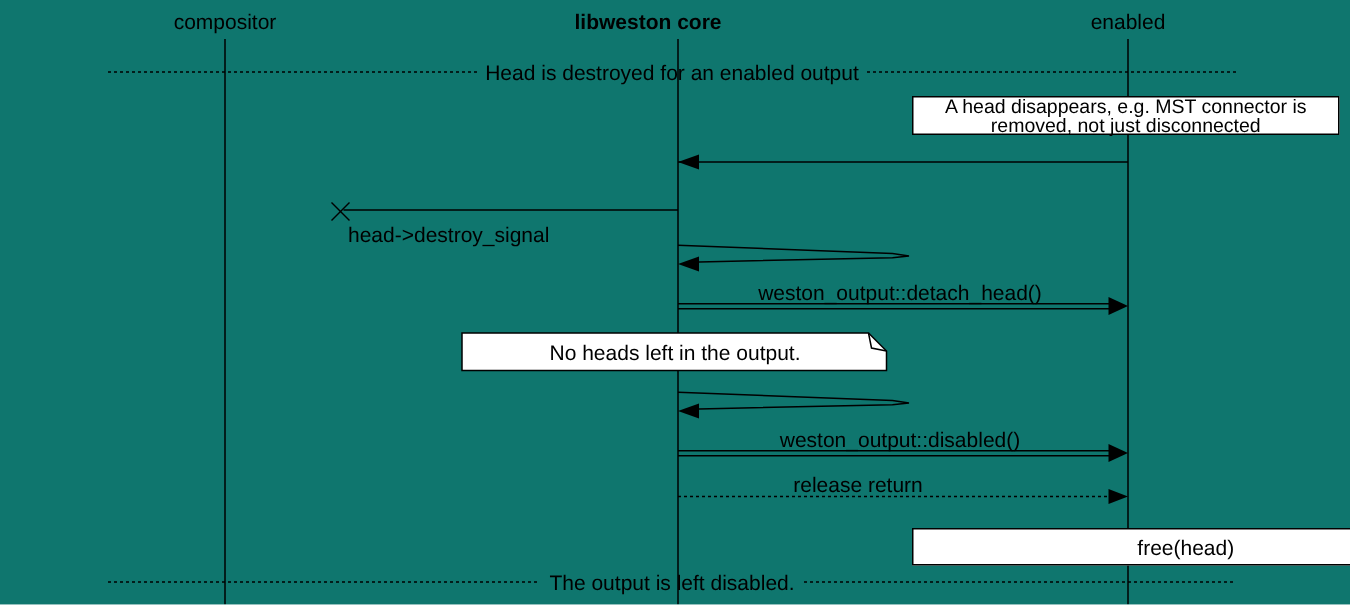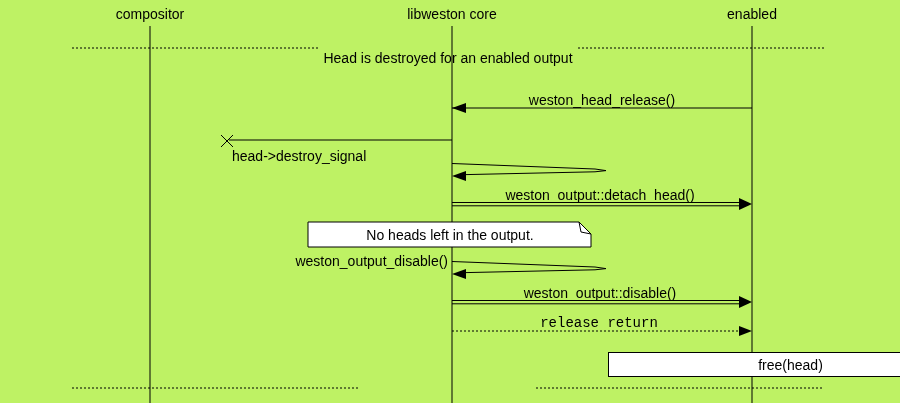--- a/index.html
+++ b/index.html
@@ -1,17 +1,17 @@
 <!DOCTYPE html>
 <html><head>
 <meta charset="utf-8">
 <style>
   html,body{margin:0;padding:0;background:#fff;}
   .diagram{
-    position:relative;width:900px;height:403px;background:#bef264;
+    position:relative;width:900px;height:403px;background:#0f766e;
     font-family:"Liberation Sans",sans-serif;color:#000;overflow:hidden;
   }
   .diagram svg{position:absolute;left:0;top:0;z-index:1;}
   .lbl{position:absolute;z-index:2;font-size:14px;line-height:16px;white-space:nowrap;}
   .center{transform:translateX(-50%);}
   .rightalign{transform:translateX(-100%);}
   .box{
     position:absolute;z-index:2;background:#fff;border:1px solid #000;
     display:flex;flex-direction:column;align-items:center;justify-content:center;
     text-align:center;
@@ -58,31 +58,34 @@
     <polygon points="752,302 739,296 739,308" fill="#000"></polygon>
 
     <line x1="452" y1="331" x2="740" y2="331" stroke="#000" stroke-width="1" stroke-dasharray="2,2"></line>
     <polygon points="752,331 739,326 739,336" fill="#000"></polygon>
 
     <line x1="72" y1="388" x2="360" y2="388" stroke="#000" stroke-width="1" stroke-dasharray="2,2"></line>
     <line x1="536" y1="388" x2="824" y2="388" stroke="#000" stroke-width="1" stroke-dasharray="2,2"></line>
   </svg>
 
   <div class="lbl center" style="left:150px;top:6px;">compositor</div>
-  <div class="lbl center" style="left:452px;top:6px;">libweston core</div>
+  <div class="lbl center" style="left:432px;top:6px;font-weight:bold;">libweston core</div>
   <div class="lbl center" style="left:752px;top:6px;">enabled</div>
 
-  <div class="lbl center" style="left:448px;top:50px;">Head is destroyed for an enabled output</div>
+  <div class="lbl center" style="left:448px;top:40px;">Head is destroyed for an enabled output</div>
+  <div class="lbl center" style="left:448px;top:380px;">The output is left disabled.</div>
 
+  <div class="box notefont" style="left:608px;top:64px;width:283px;height:24px;">
+    <div>A head disappears, e.g. MST connector is</div>
+    <div>removed, not just disconnected</div>
+  </div>
 
-  <div class="lbl center" style="left:602px;top:92px;">weston_head_release()</div>
   <div class="lbl" style="left:232px;top:124px;margin-top:24px;">head-&gt;destroy_signal</div>
   <div class="lbl center noteLabel" style="left:450px;top:227px;">No heads left in the output.</div>
   <div class="lbl center" style="left:600px;top:187px;">weston_output::detach_head()</div>
-  <div class="lbl rightalign" style="left:448px;top:253px;">weston_output_disable()</div>
-  <div class="lbl center" style="left:600px;top:285px;">weston_output::disable()</div>
-  <div class="lbl center" style="left:599px;top:315px;font-family:Liberation Mono, monospace;">release return</div>
+  <div class="lbl center" style="left:600px;top:285px;">weston_output::disabled()</div>
+  <div class="lbl center" style="left:572px;top:315px;">release return</div>
 
   <div class="box" style="left:608px;top:352px;width:283px;height:23px;font-size:14px;padding-left:40px;">
     <div>free(head)</div>
   </div>
 
 </div>
 
 </body></html>

